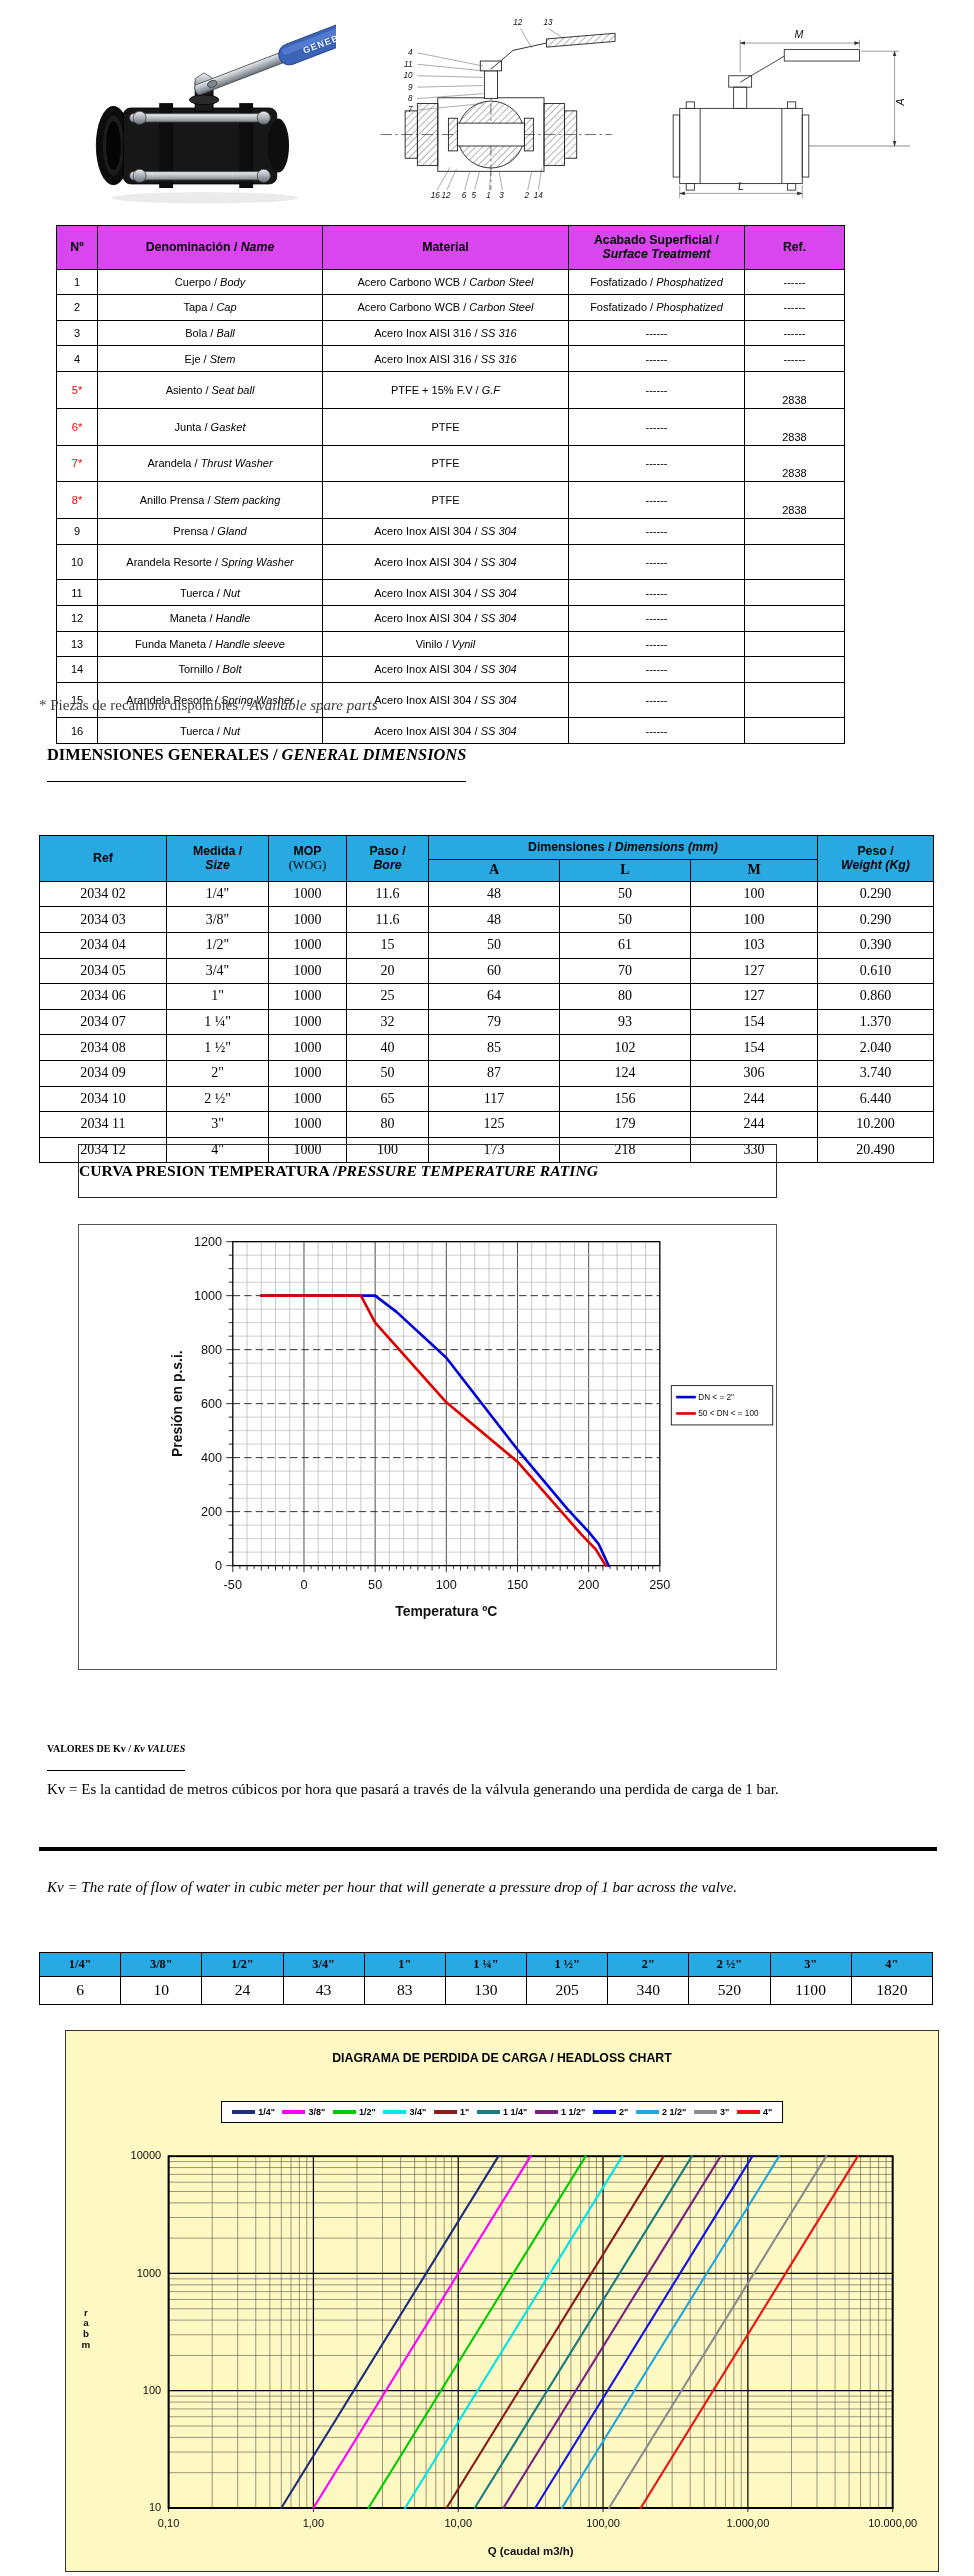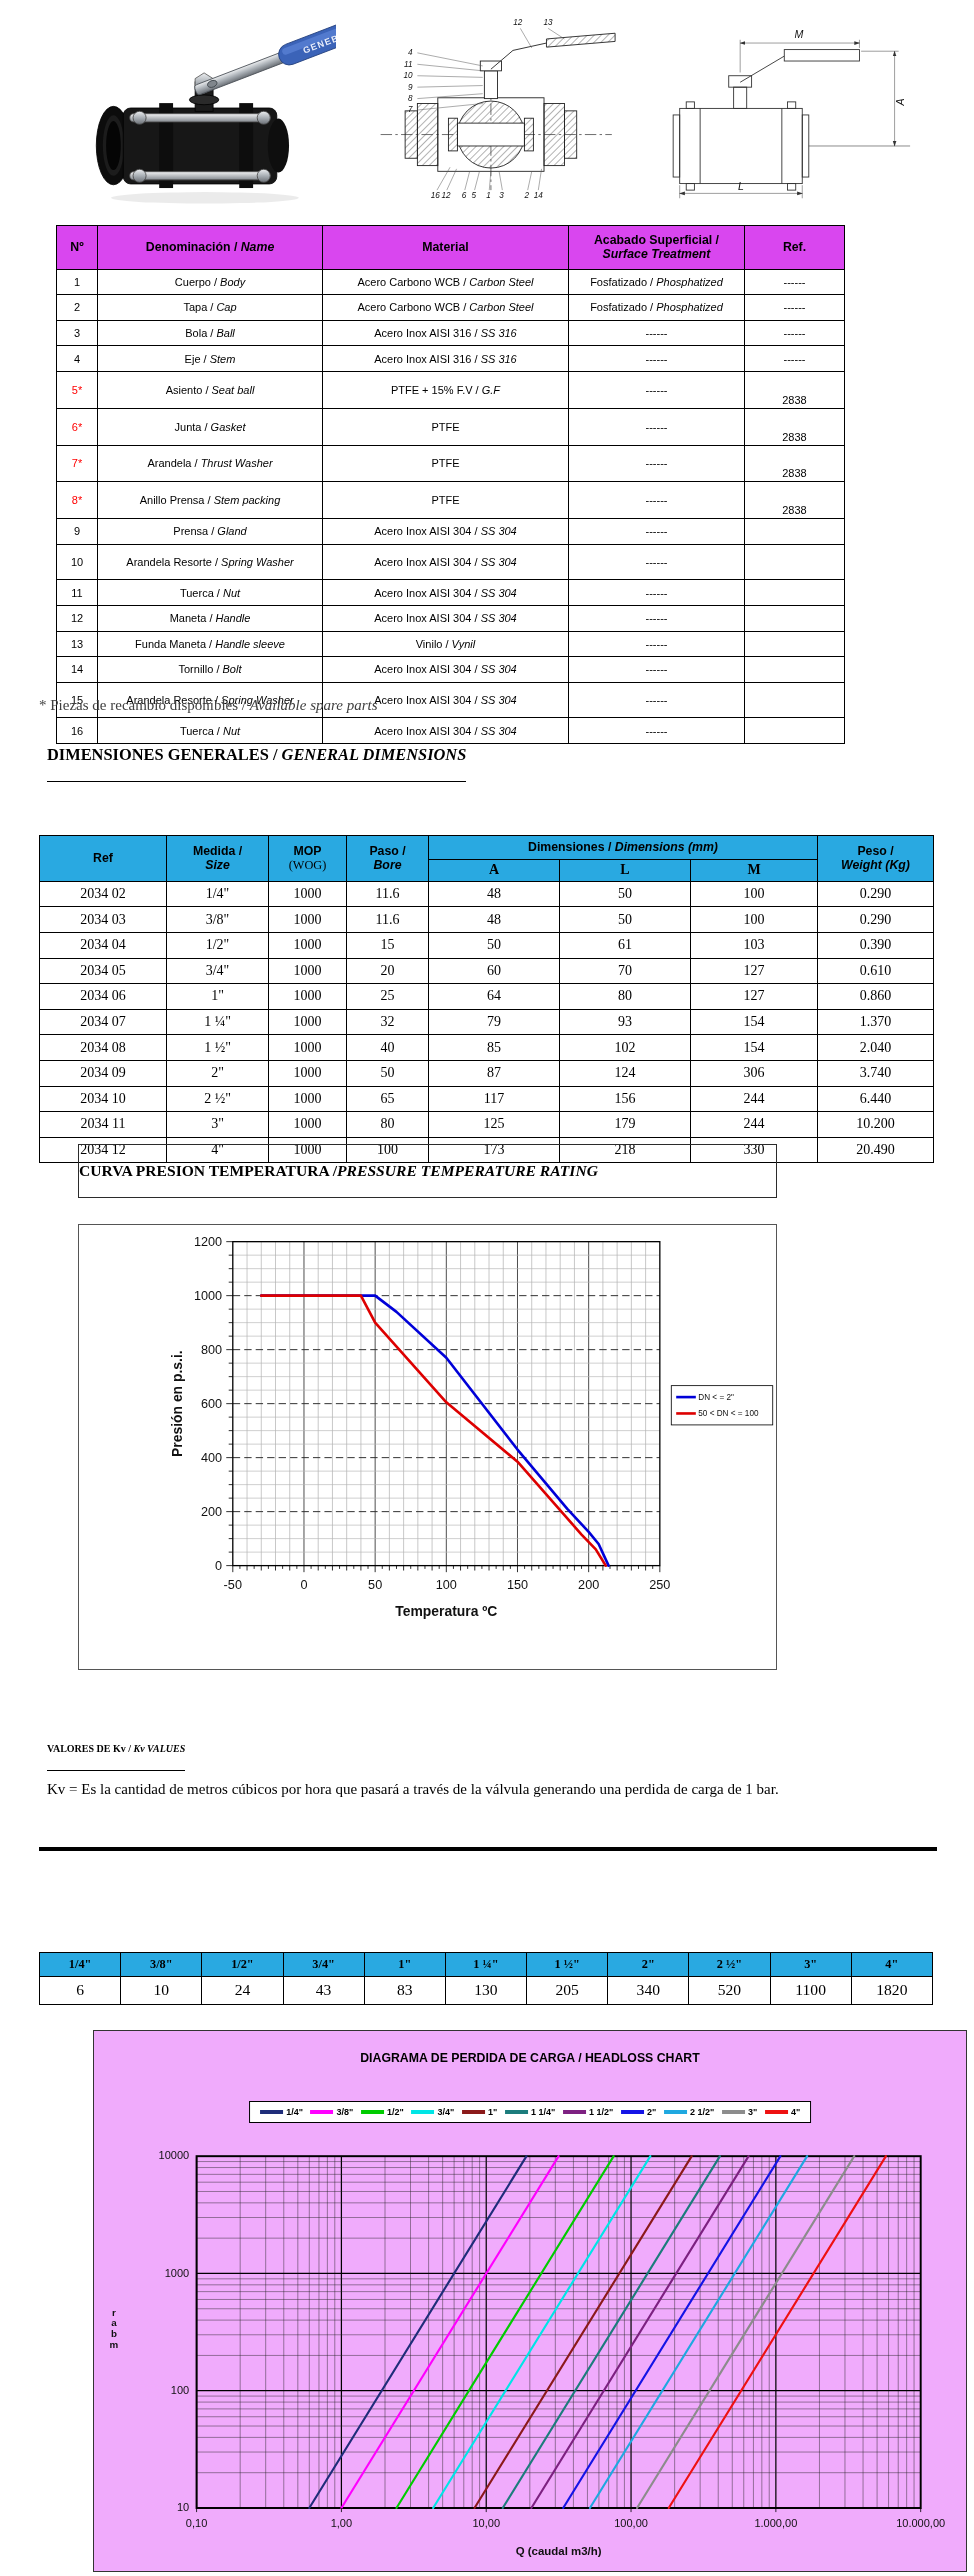--- a/index.html
+++ b/index.html
@@ -31,21 +31,21 @@
   .heading{font-family:"Liberation Serif",serif;font-weight:bold;font-size:16.4px;
         border-bottom:1.6px solid #000;display:inline-block;padding-bottom:16px;}
   .serifpar{font-family:"Liberation Serif",serif;font-size:15px;line-height:1.55;}
   .itpar{font-style:italic;}
   .rednote{color:#404040;font-size:15px;font-family:Liberation Serif, serif;}
   .boxtitle{border:1.6px solid #2b2b2b;display:flex;align-items:center;
         font-family:"Liberation Serif",serif;font-weight:bold;font-size:15.6px;}
   .divider{background:#000;}
   
   .chartbox{border:1.2px solid #555;background:#fff;}
-  .hlbox{border:1.6px solid #333;background:#f0abfc;margin-left:28px;}
+  .hlbox{border:1.6px solid #333;background:#fef9c3;}
   .hl-title{position:absolute;left:0;top:18px;width:100%;text-align:center;
         font-weight:bold;font-size:12.3px;line-height:1.5;}
   .hl-legend{position:absolute;top:70px;left:50%;transform:translateX(-50%);
         display:flex;align-items:center;gap:7.4px;border:1.6px solid #000;
         padding:4.9px 9.8px;background:#fff;white-space:nowrap;}
   .hl-legend .item{display:flex;align-items:center;gap:3.3px;font-size:9px;font-weight:bold;}
   .hl-legend .sw{width:23px;height:3.3px;display:inline-block;}
   svg text{font-family:"Liberation Sans",sans-serif;}
 </style>
 </head>
@@ -657,20 +657,21 @@
   </div>
 
   <div class="abs" style="left:47px;top:1740px">
     <span class="heading" style="font-size:10px">VALORES DE Kv / <i> Kv VALUES</i></span>
   </div>
 
   <div class="abs serifpar" style="left:47px;top:1778px;width:868px">Kv = Es la cantidad de metros cúbicos por hora que pasará a través de la válvula generando una perdida de carga de 1 bar.</div>
 
   <div class="abs divider" style="left:39px;top:1847px;width:898px;height:4.1px"></div>
 
+  <div class="abs serifpar itpar" style="left:47px;top:1876px;width:888px">Kv = The rate of flow of water in cubic meter per hour that will generate a pressure drop of 1 bar across the valve.</div>
 
   <table class="dtable kv-table abs" style="left:39px;top:1952px;width:894px">
     <thead>
         <tr id="kv-head">
           <th>1/4"</th>
           <th>3/8"</th>
           <th>1/2"</th>
           <th>3/4"</th>
           <th>1"</th>
           <th>1 ¼"</th>

